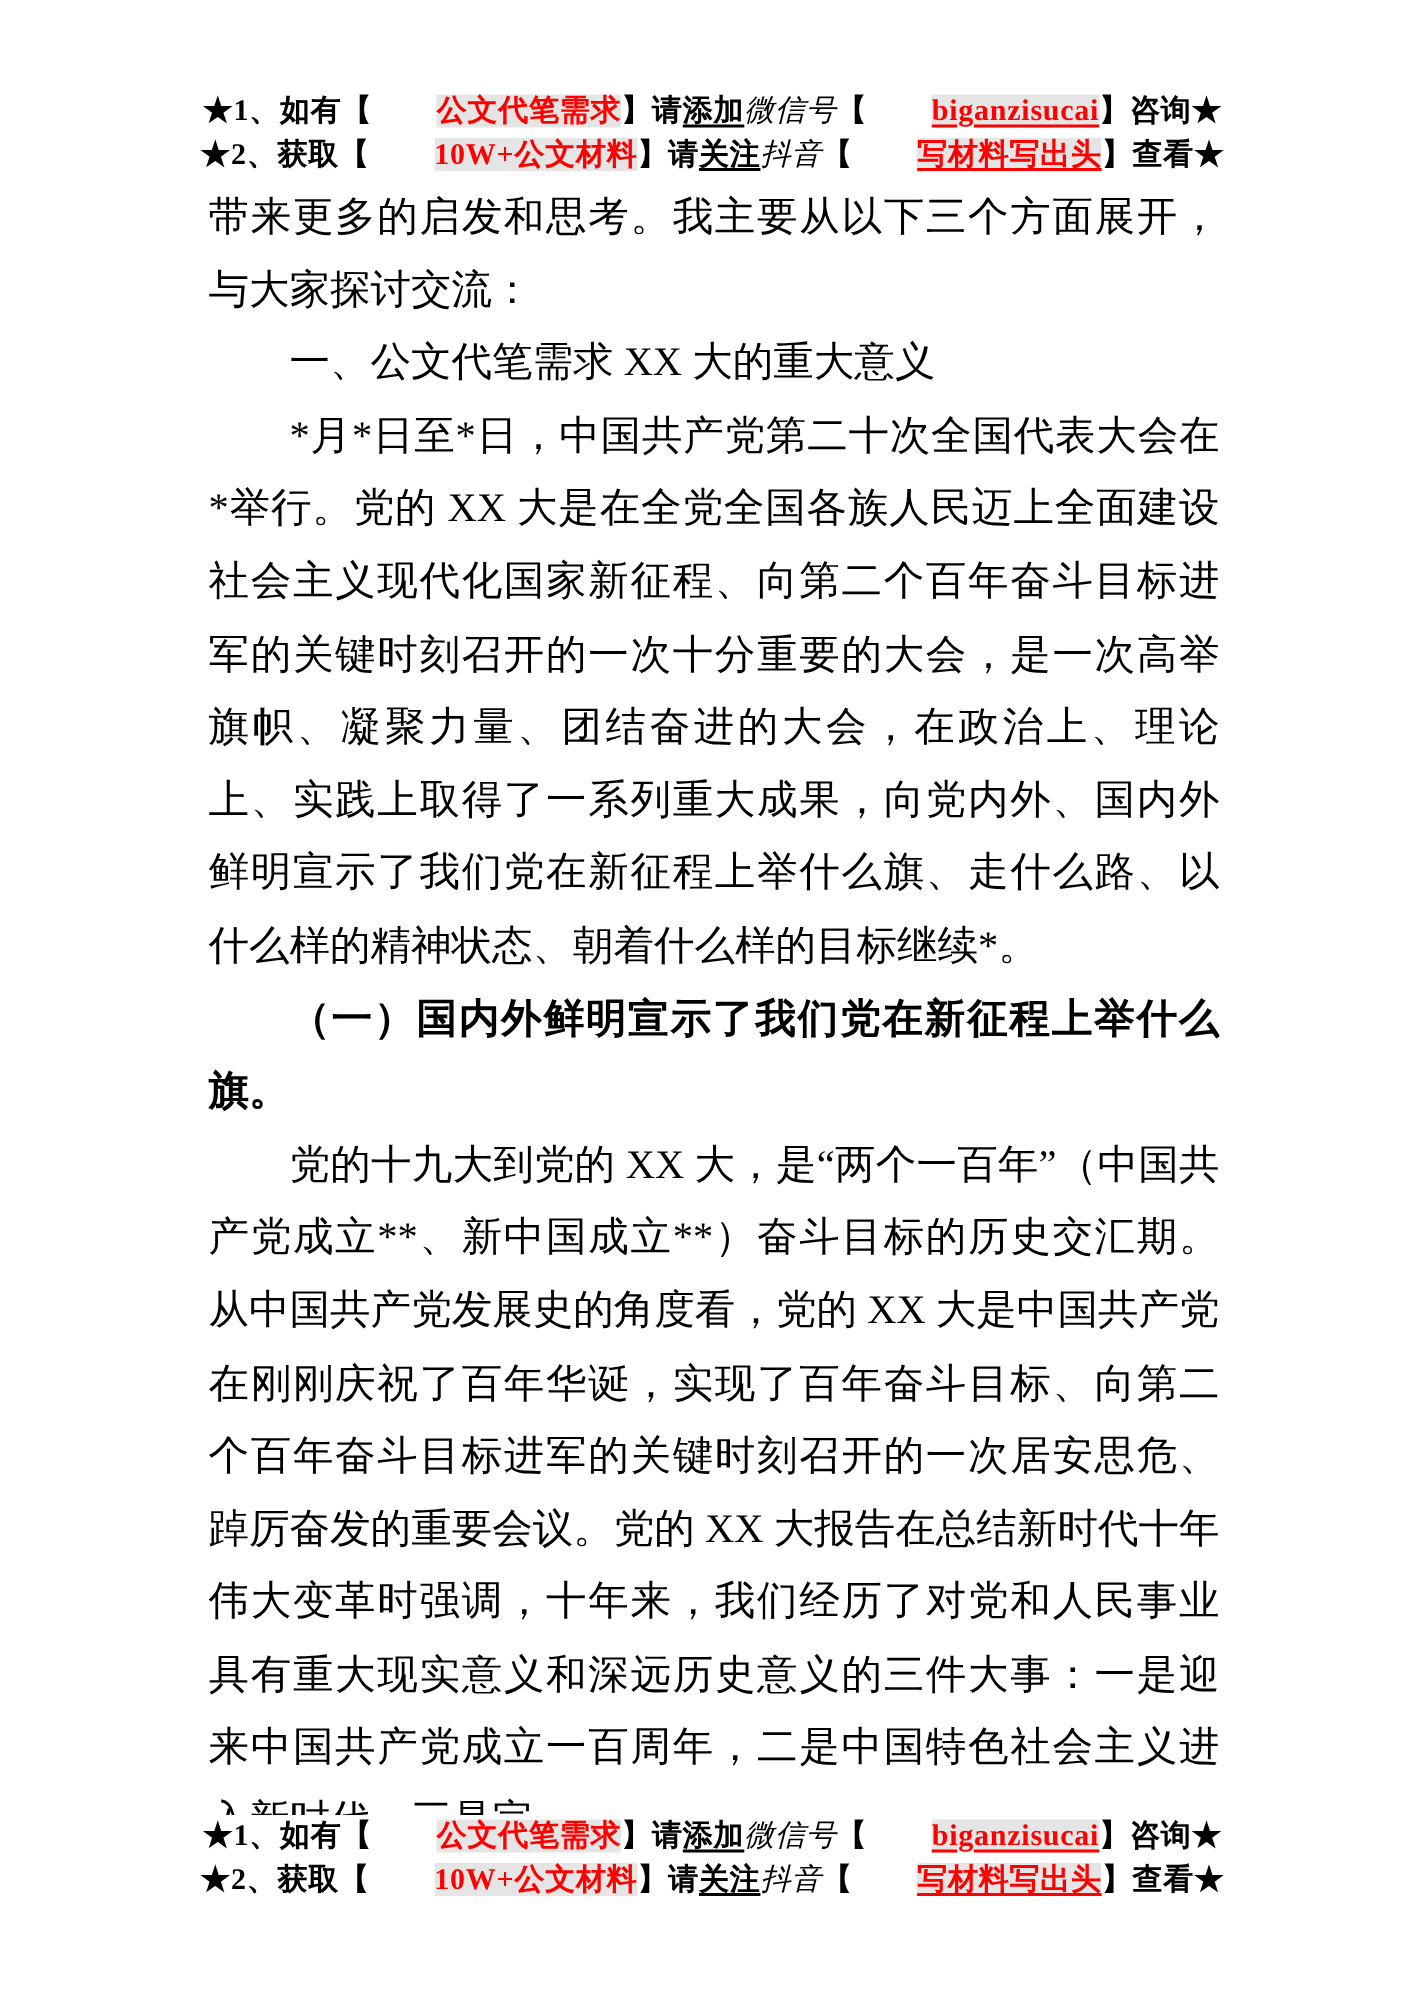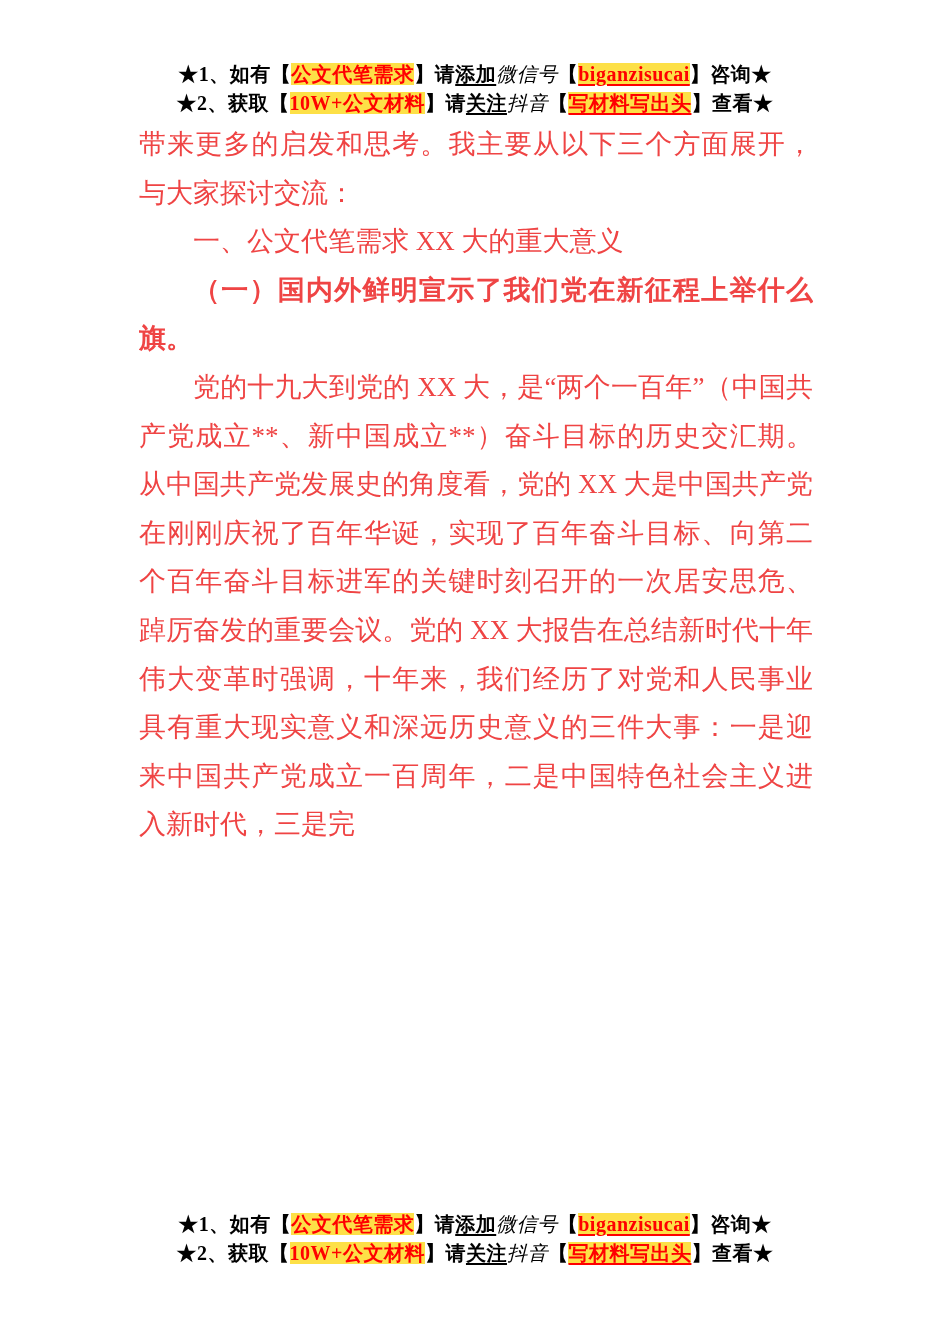--- a/index.html
+++ b/index.html
@@ -27,40 +27,40 @@
   .banner-top { top: 60px; }
   .banner-bottom { top: 1210px; }
   .sg { white-space: pre; }
   .sg-plain { font-weight: 400; font-style: italic; }
   .sg-bold { font-weight: 700; font-family: Liberation Serif, serif; }
   .sg-underline {
     text-decoration: underline;
     text-decoration-thickness: 2px;
     text-underline-offset: 3px;
   }
-  .sg-highlight { background: #fde047; color: #ff0000; }
+  .sg-highlight { background: #e5e5e5; color: #ff0000; margin-left: 43px; }
   .sg-red-underline {
     text-decoration: underline;
     text-decoration-color: #ff0000;
     text-decoration-thickness: 2px;
     text-underline-offset: 3px;
   }
   
   .doc-body {
     position: absolute;
     top: 120px;
     left: 139px;
     width: 674px;
     height: 1090px;
     overflow: hidden;
     font-family: "Liberation Serif", serif;
     font-size: 27px;
     line-height: 48.6px;
     text-align: justify;
-    color: #ef4444;
+    color: #000000;
   }
   .doc-body p { text-indent: 2em; }
   .doc-body p.no-indent { text-indent: 0; }
   .doc-body p.bold {
     font-weight: 700;
     font-family: "Liberation Sans", sans-serif;
   }
 </style>
 </head>
 <body>
@@ -68,20 +68,21 @@
 <div class="page">
 
   <header class="banner banner-top">
     <div class="banner-line"><span class="sg sg-bold">★1、如有【</span><span class="sg sg-bold sg-highlight">公文代笔需求</span><span class="sg sg-bold">】请</span><span class="sg sg-bold sg-underline">添加</span><span class="sg sg-plain">微信号</span><span class="sg sg-bold">【</span><span class="sg sg-bold sg-highlight sg-red-underline">biganzisucai</span><span class="sg sg-bold">】咨询★</span></div>
     <div class="banner-line"><span class="sg sg-bold">★2、获取【</span><span class="sg sg-bold sg-highlight">10W+公文材料</span><span class="sg sg-bold">】请</span><span class="sg sg-bold sg-underline">关注</span><span class="sg sg-plain">抖音</span><span class="sg sg-bold">【</span><span class="sg sg-bold sg-highlight sg-red-underline">写材料写出头</span><span class="sg sg-bold">】查看★</span></div>
   </header>
 
   <main class="doc-body">
       <p class="no-indent">带来更多的启发和思考。我主要从以下三个方面展开，与大家探讨交流：</p>
       <p class="">一、公文代笔需求 XX 大的重大意义</p>
+      <p class="">*月*日至*日，中国共产党第二十次全国代表大会在*举行。党的 XX 大是在全党全国各族人民迈上全面建设社会主义现代化国家新征程、向第二个百年奋斗目标进军的关键时刻召开的一次十分重要的大会，是一次高举旗帜、凝聚力量、团结奋进的大会，在政治上、理论上、实践上取得了一系列重大成果，向党内外、国内外鲜明宣示了我们党在新征程上举什么旗、走什么路、以什么样的精神状态、朝着什么样的目标继续*。</p>
       <p class=" bold">（一）国内外鲜明宣示了我们党在新征程上举什么旗。</p>
       <p class="">党的十九大到党的 XX 大，是“两个一百年”（中国共产党成立**、新中国成立**）奋斗目标的历史交汇期。从中国共产党发展史的角度看，党的 XX 大是中国共产党在刚刚庆祝了百年华诞，实现了百年奋斗目标、向第二个百年奋斗目标进军的关键时刻召开的一次居安思危、踔厉奋发的重要会议。党的 XX 大报告在总结新时代十年伟大变革时强调，十年来，我们经历了对党和人民事业具有重大现实意义和深远历史意义的三件大事：一是迎来中国共产党成立一百周年，二是中国特色社会主义进入新时代，三是完</p>
     </main>
 
   <footer class="banner banner-bottom">
     <div class="banner-line"><span class="sg sg-bold">★1、如有【</span><span class="sg sg-bold sg-highlight">公文代笔需求</span><span class="sg sg-bold">】请</span><span class="sg sg-bold sg-underline">添加</span><span class="sg sg-plain">微信号</span><span class="sg sg-bold">【</span><span class="sg sg-bold sg-highlight sg-red-underline">biganzisucai</span><span class="sg sg-bold">】咨询★</span></div>
     <div class="banner-line"><span class="sg sg-bold">★2、获取【</span><span class="sg sg-bold sg-highlight">10W+公文材料</span><span class="sg sg-bold">】请</span><span class="sg sg-bold sg-underline">关注</span><span class="sg sg-plain">抖音</span><span class="sg sg-bold">【</span><span class="sg sg-bold sg-highlight sg-red-underline">写材料写出头</span><span class="sg sg-bold">】查看★</span></div>
   </footer>
 
 </div>

